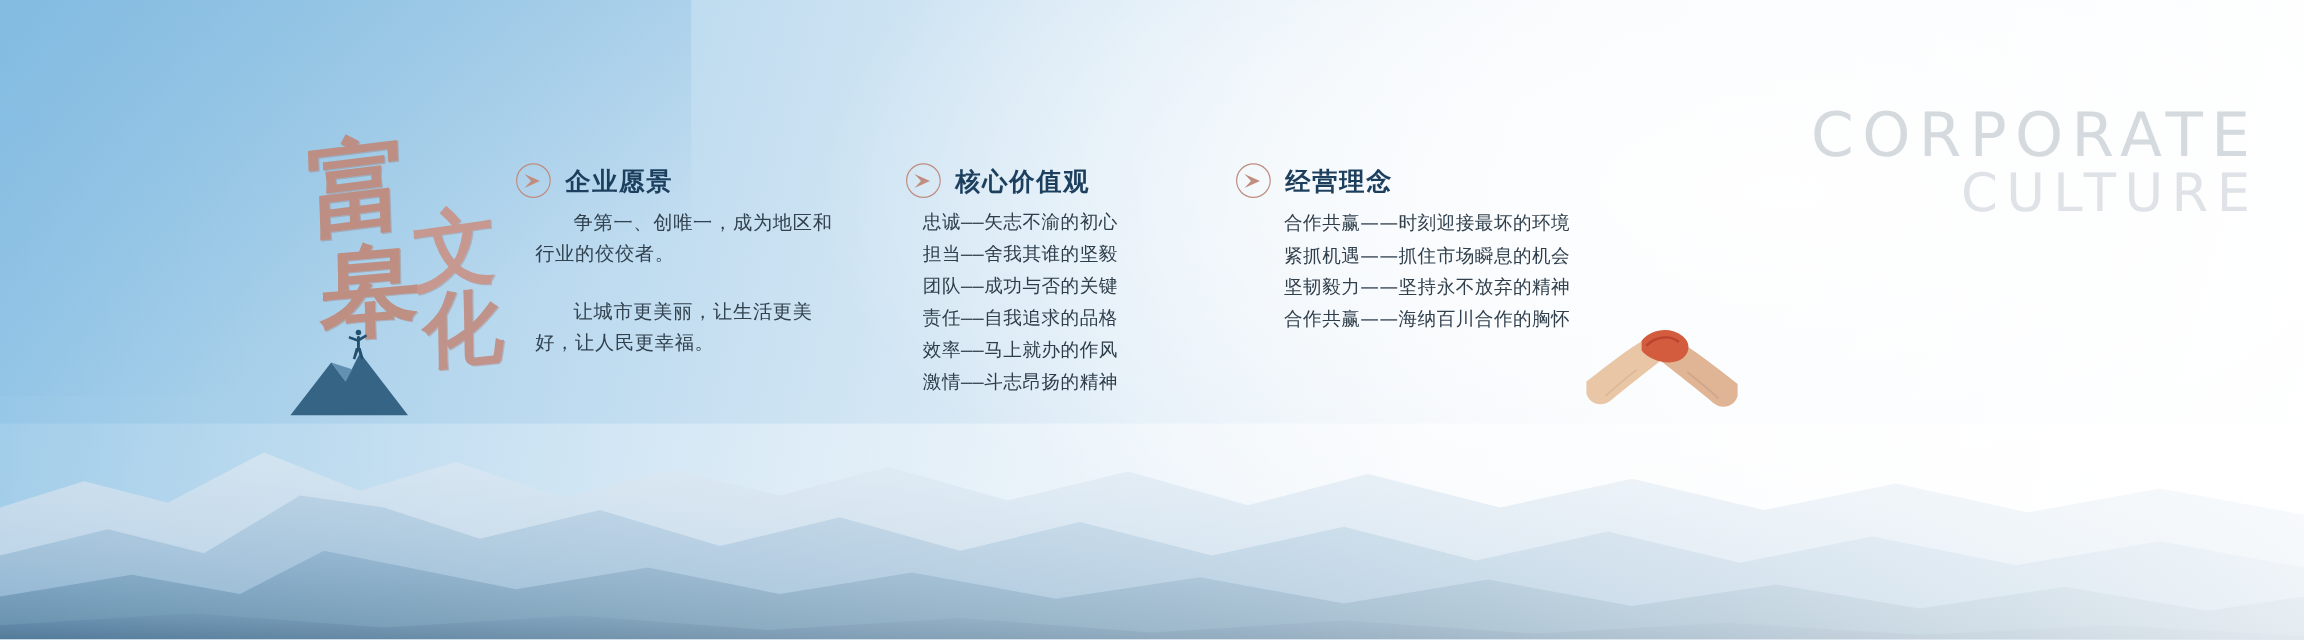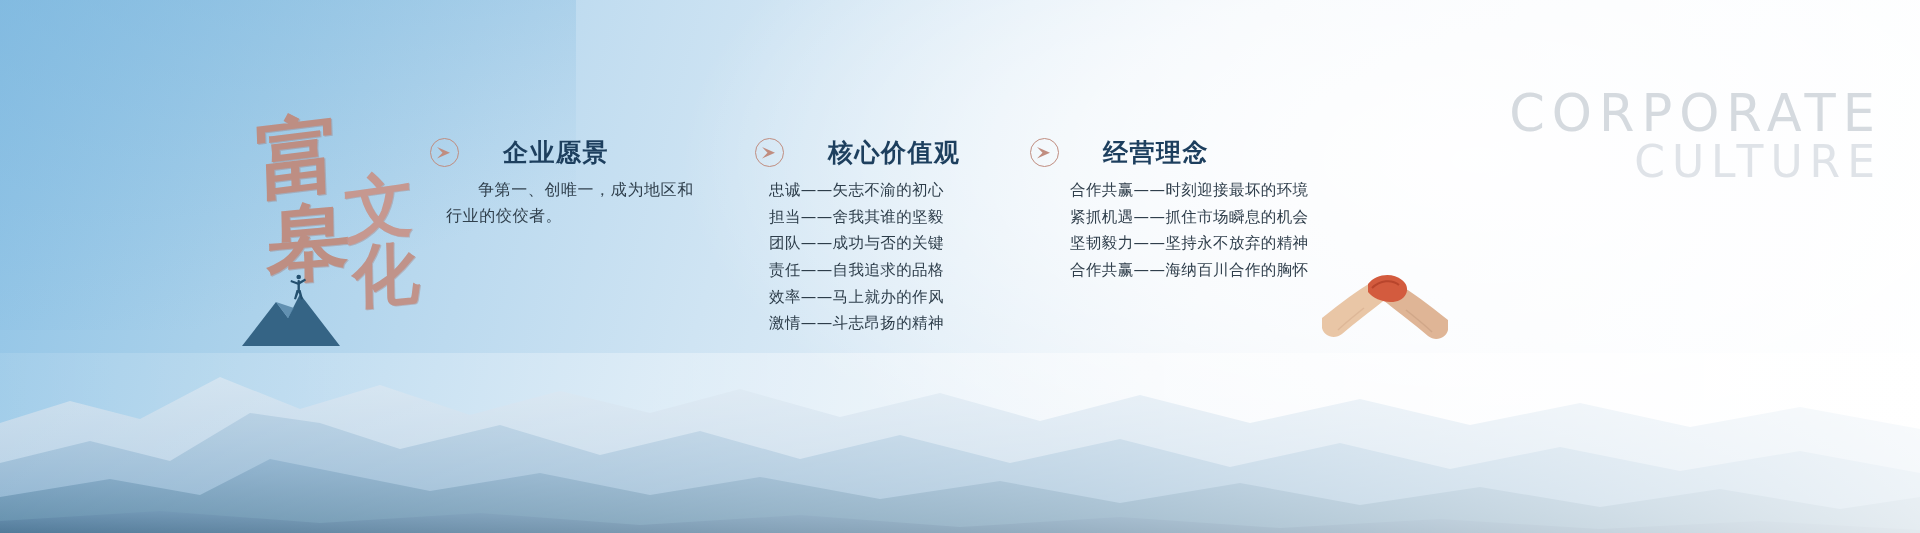--- a/index.html
+++ b/index.html
@@ -110,48 +110,47 @@
   .head-icon {
     width: 29px; height: 29px;
     flex: 0 0 29px;
     border: 1.4px solid #c08d80;
     border-radius: 50%;
     display: flex; align-items: center; justify-content: center;
     box-sizing: border-box;
   }
   .head-icon svg { display: block; }
   .head-title {
-    font-size: 25px;
+    font-size: 21px;
     font-weight: 700;
     color: #1d3f5e;
     letter-spacing: 1.5px;
     white-space: nowrap;
     font-family: "DejaVu Sans", "Liberation Sans", sans-serif;
-    margin-left: 32px;
   }
 
   .para {
     font-size: 16px;
     line-height: 1.62;
     color: #31414e;
     text-indent: 2em;
     width: 262px;
     margin-left: 16px;
     letter-spacing: .6px;
   }
 
   .list { margin: 4px 0 0 8px; }
   .list .li {
     font-size: 15.5px;
     line-height: 1.72;
     color: #2d3d4a;
     white-space: nowrap;
     letter-spacing: .4px;
   }
-  .col-b .list { margin-left: 14px; }
+  .col-b .list { margin-left: 14px; font-family: Liberation Mono, monospace; }
   .col-c .list { margin-left: 40px; }
   .col-c .li { color: #303f4c; }
 
   
   .peak-figure { position: absolute; left: 236px; top: 268px; width: 110px; height: 80px; }
 
   
   .hands { position: absolute; left: 1320px; top: 258px; width: 130px; height: 90px; }
 </style>
 </head>
@@ -249,20 +248,21 @@
           <svg width="18" height="14" viewBox="0 0 18 14">
             <path d="M1,1 L14,6.8 L1,12.6 L6.5,6.8 Z" fill="#c08d80"></path>
           </svg>
         </span>
         <span class="head-title">企业愿景</span>
       </div>
       <div class="para">争第一、创唯一，成为地区和行业的佼佼者。</div>
     </div>
 
     <div class="block" style="margin-top:22px;">
+      <div class="para">让城市更美丽，让生活更美好，让人民更幸福。</div>
     </div>
 
   </div>
 
   <div class="col col-b">
     <div class="block">
       <div class="head">
         <span class="head-icon">
           <svg width="18" height="14" viewBox="0 0 18 14">
             <path d="M1,1 L14,6.8 L1,12.6 L6.5,6.8 Z" fill="#c08d80"></path>

